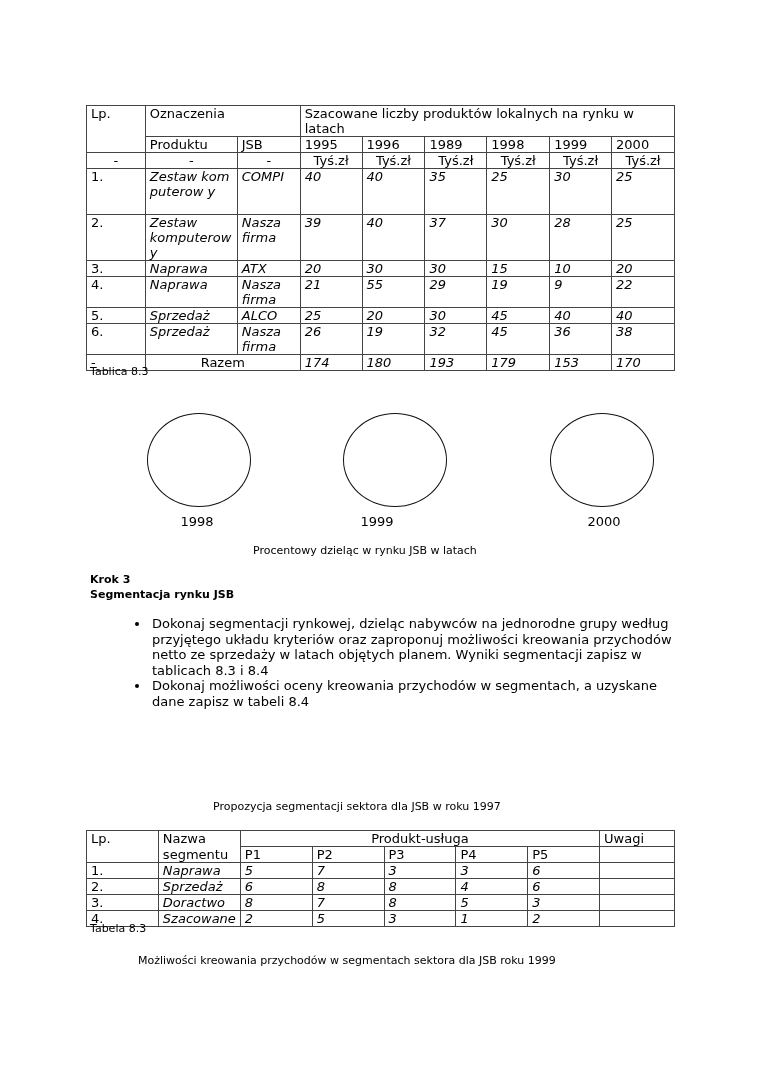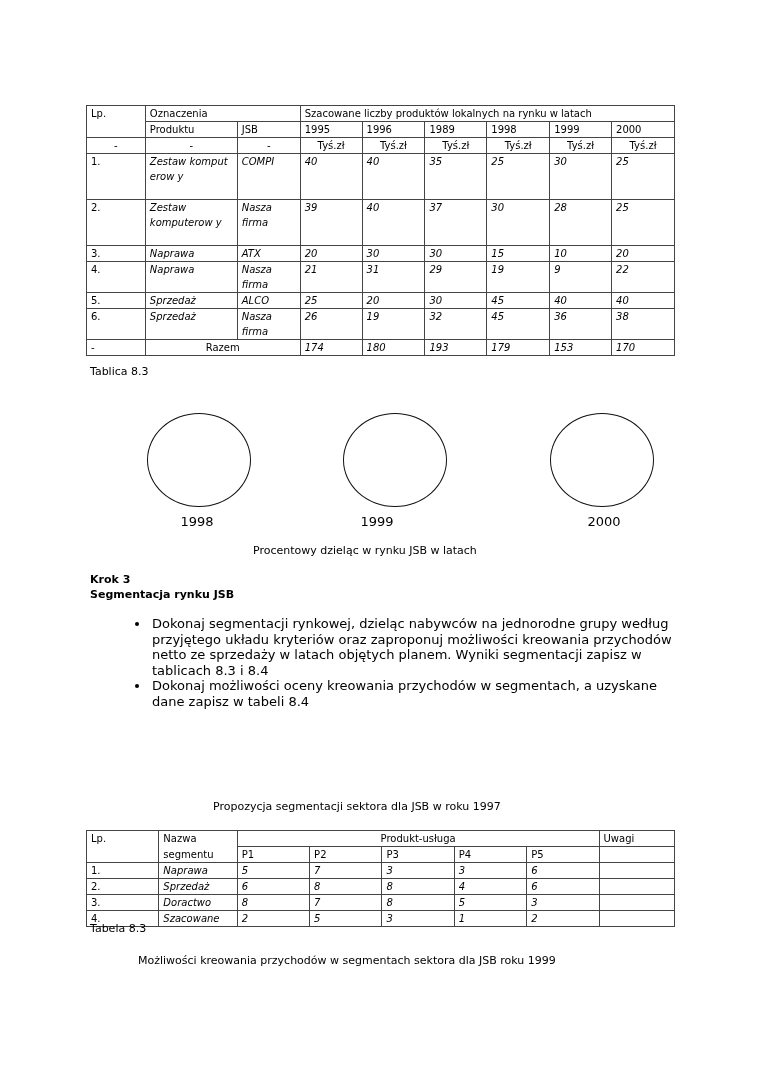--- a/index.html
+++ b/index.html
@@ -1,17 +1,17 @@
 <!DOCTYPE html>
 <html><head>
 <meta charset="utf-8">
 <style>
   html, body { margin: 0; padding: 0; background: #ffffff; }
   body { width: 760px; height: 1075px; position: relative; font-family: "DejaVu Sans", sans-serif; color: #000; font-size: 13px; }
-  table { border-collapse: collapse; position: absolute; font-size: 10px; }
+  table { border-collapse: collapse; position: absolute; font-size: 13px; }
   td { border: 1px solid #444; padding: 0 4px; vertical-align: top; line-height: 15px; }
   .it { font-style: italic; }
   .c { text-align: center; }
   .caption { position: absolute; font-size: 11px; }
   .circle { position: absolute; width: 102px; height: 92px; border: 1.5px solid #111; border-radius: 50%; }
   .year { position: absolute; font-size: 13px; width: 60px; text-align: center; }
   .bold { font-weight: bold; }
   ul { position: absolute; margin: 12px; padding-left: 46px; list-style: disc; }
   li { line-height: 15.5px; padding-left: 2px; }
 </style>
@@ -88,21 +88,21 @@
     <td class="it">30</td>
     <td class="it">15</td>
     <td class="it">10</td>
     <td class="it">20</td>
   </tr>
   <tr>
     <td>4.</td>
     <td class="it">Naprawa</td>
     <td class="it">Nasza firma</td>
     <td class="it">21</td>
-    <td class="it">31</td>
+    <td class="it">55</td>
     <td class="it">29</td>
     <td class="it">19</td>
     <td class="it">9</td>
     <td class="it">22</td>
   </tr>
   <tr>
     <td>5.</td>
     <td class="it">Sprzedaż</td>
     <td class="it">ALCO</td>
     <td class="it">25</td>

